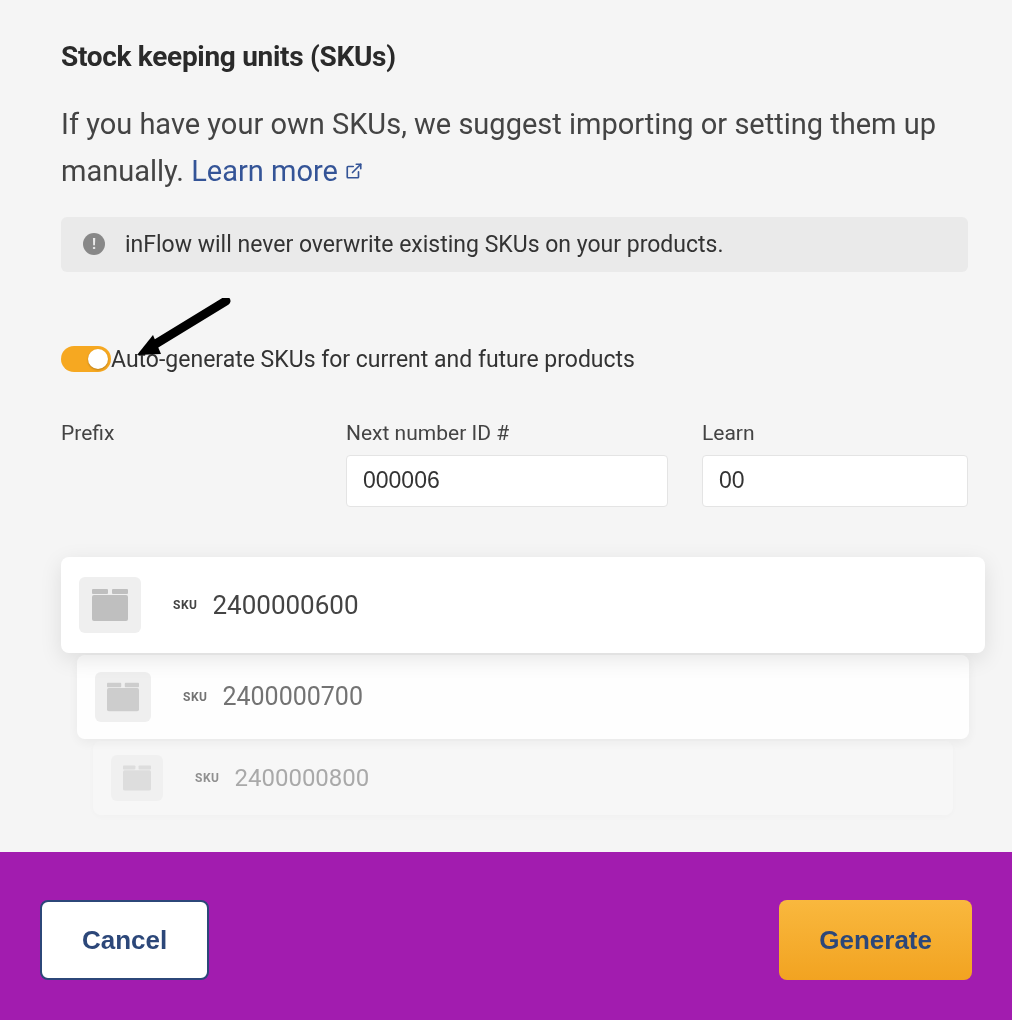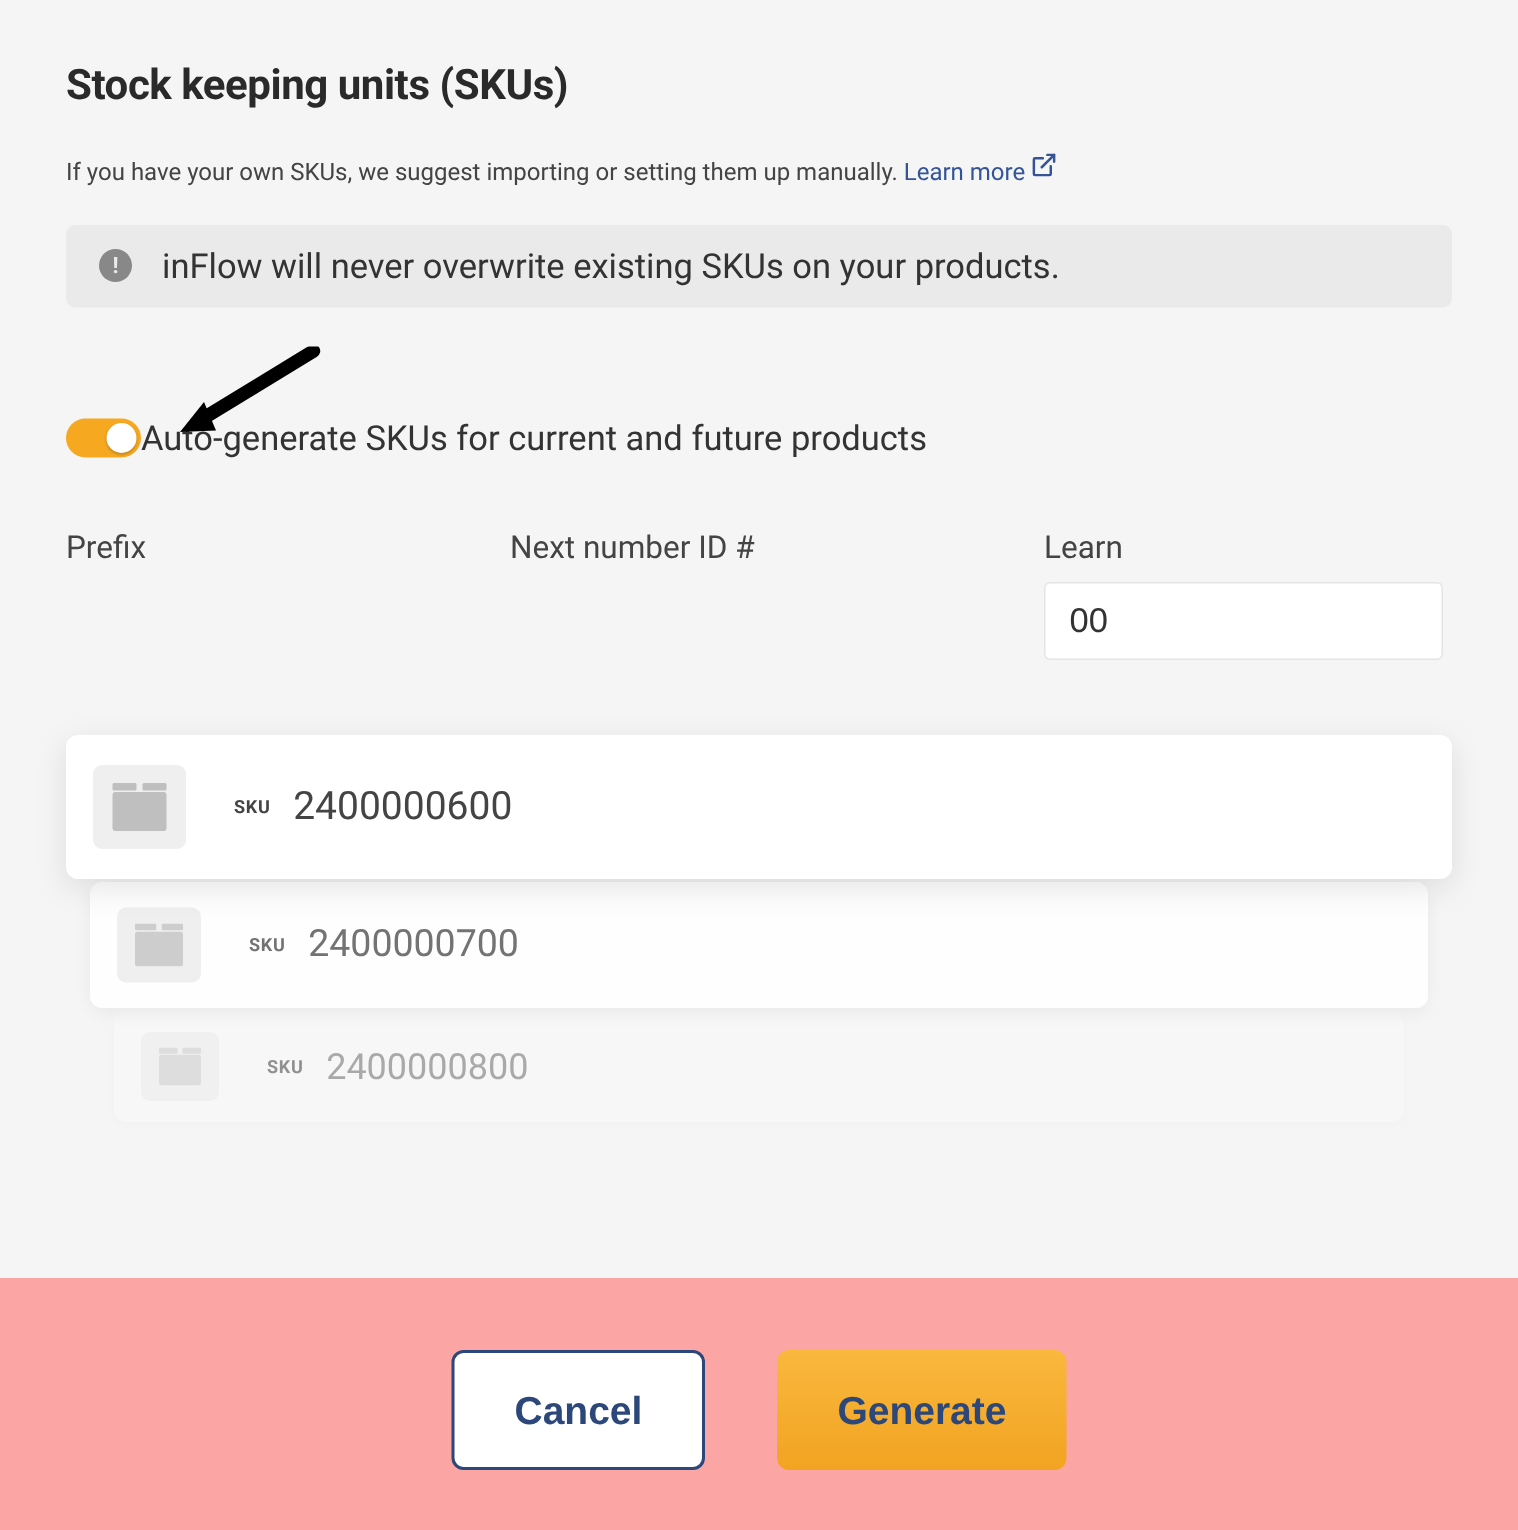--- a/index.html
+++ b/index.html
@@ -11,31 +11,31 @@
   }
   .app {
     width: 1012px;
     height: 1020px;
     display: flex;
     flex-direction: column;
     background: #f5f5f5;
   }
   .content {
     flex: 1;
-    padding: 40px 44px 0 44px;
+    padding: 40px 44px 0 61px;
   }
   .page-title {
     font-size: 28px;
     font-weight: 700;
     color: #2a2a2a;
     margin: 0 0 28px 0;
     letter-spacing: -0.3px;
   }
   .description {
-    font-size: 16px;
+    font-size: 29px;
     line-height: 1.6;
     color: #444;
     margin: 0 0 22px 0;
   }
   .learn-more {
     color: #345497;
     text-decoration: none;
     cursor: pointer;
   }
   .ext-icon {
@@ -193,24 +193,24 @@
   .c2 .sku-badge, .c3 .sku-badge { color: #666; }
   .sku-value {
     font-size: 26px;
     color: #444;
     margin-left: 15px;
   }
   .c2 .sku-value { color: #666; font-size: 25px; }
   .c3 .sku-value { color: #8a8a8a; font-size: 24px; }
 
   .footer {
-    background: #fca5a5;
+    background: #a21caf;
     padding: 48px 40px 40px 40px;
     display: flex;
-    justify-content: center;
+    justify-content: space-between;
     gap: 48px;
   }
   .btn {
     height: 80px;
     border-radius: 8px;
     font-size: 26px;
     font-weight: 600;
     padding: 0 40px;
     cursor: pointer;
     display: flex;
@@ -270,20 +270,21 @@
       </div>
       <div class="toggle-label">Auto-generate SKUs for current and future products</div>
     </div>
 
     <div class="field-row">
       <div class="field prefix">
         <div class="field-label">Prefix</div>
       </div>
       <div class="field next">
         <div class="field-label">Next number ID #</div>
+        <input class="field-input" value="000006" style="">
       </div>
       <div class="field suffix">
         <div class="field-label">Learn</div>
         <input class="field-input" value="00" style="">
       </div>
     </div>
 
     <div class="preview-stack">
       <div class="preview-card c1">
         <div class="box-icon">

